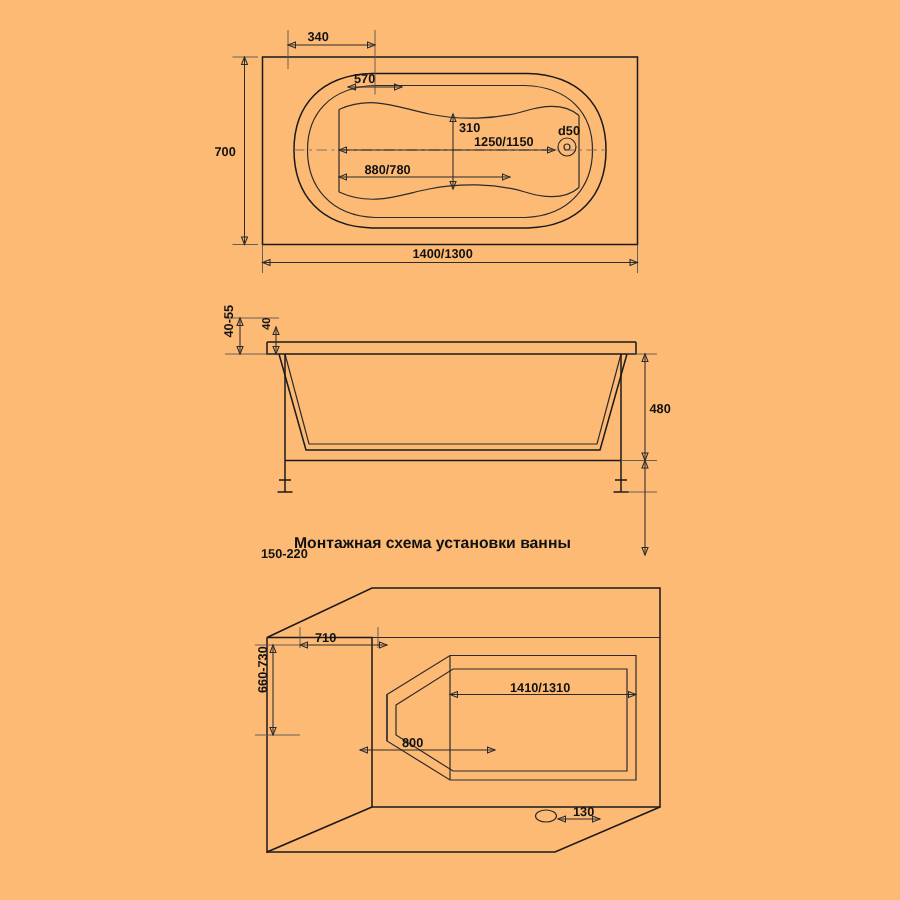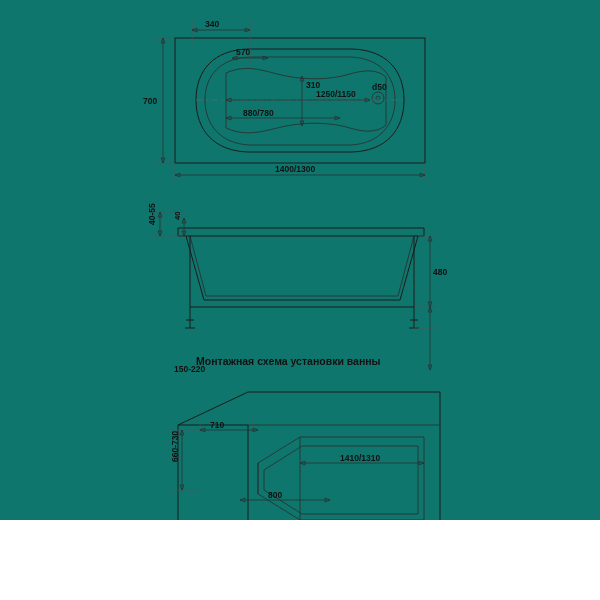--- a/index.html
+++ b/index.html
@@ -6,22 +6,22 @@
     margin: 0;
     padding: 0;
     background: #ffffff;
   }
   body {
     font-family: "Liberation Sans", sans-serif;
   }
   #page {
     position: relative;
     width: 600px;
-    height: 520px;
-    background: #0f766e;
+    height: 600px;
+    background: #fdba74;
     overflow: hidden;
   }
   svg.diagram {
     position: absolute;
     left: 0;
     top: 0;
     width: 600px;
     height: 600px;
   }
   .ln {

